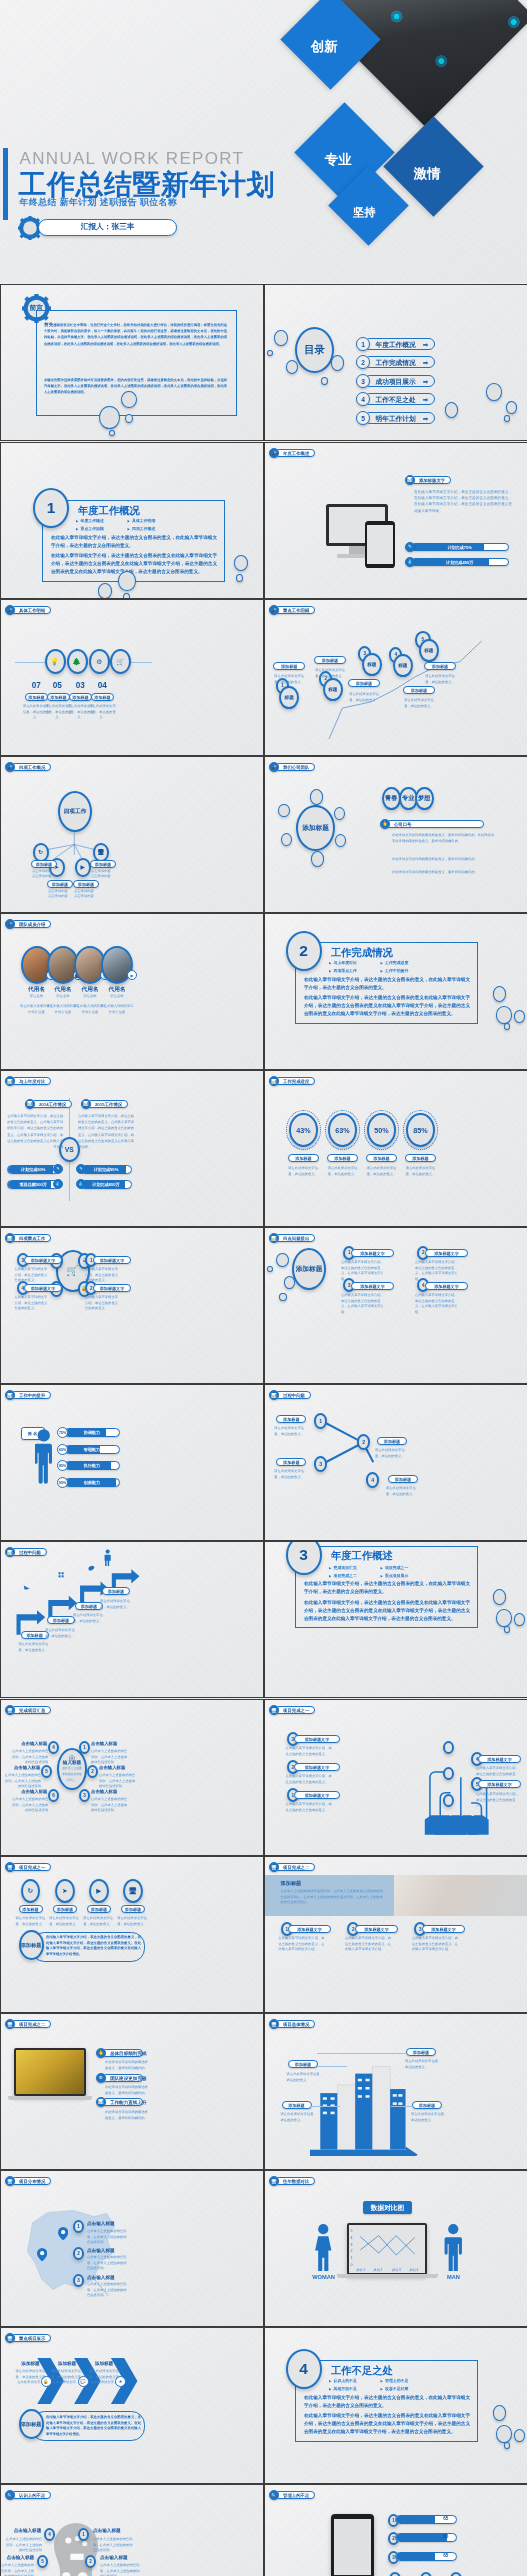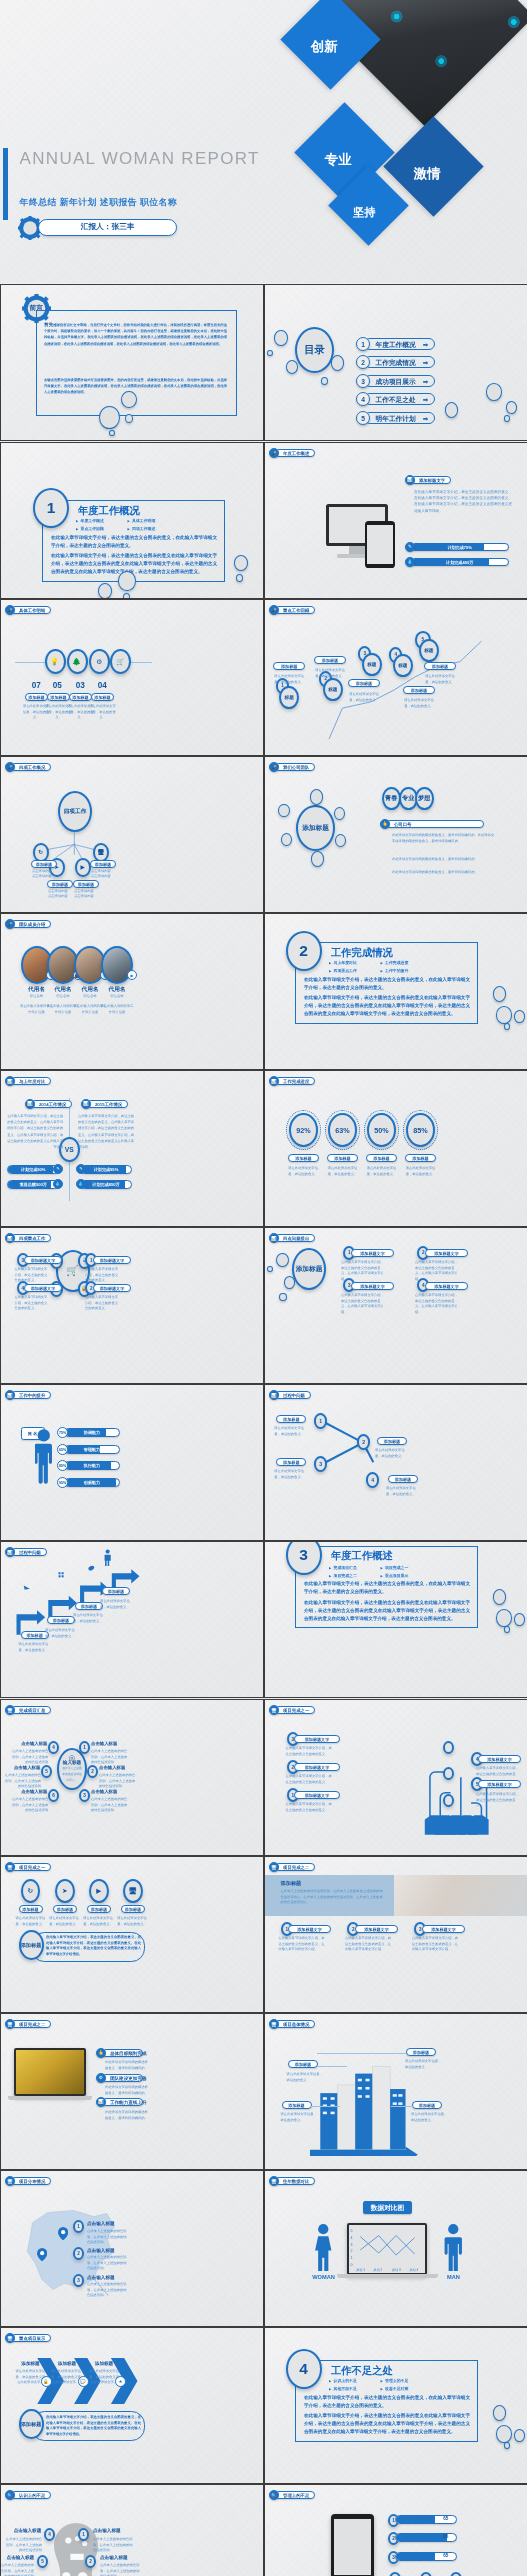--- a/index.html
+++ b/index.html
@@ -122,21 +122,22 @@
     </div>
     <div class="dia" style="left:112px; top:131px; width:71px; height:71px; background:#1a5fa8;">
       <span style="font-size:13.4px; margin:27px 0 0 18.5px;">激情</span>
     </div>
     <div class="dia" style="left:54px; top:177px; width:57px; height:57px; background:#1878d4;">
       <span style="font-size:11.3px; margin:21.6px 0 0 15.5px;">坚持</span>
     </div>
   </div>
 
   <div class="leftbar"></div>
-  <div class="eng">ANNUAL WOMAN REPORT</div>
+  <div class="eng">ANNUAL WORK REPORT</div>
+  <div class="cn">工作总结暨新年计划</div>
   <div class="sub">年终总结  新年计划  述职报告  职位名称</div>
   <div class="pillwrap">
     <div class="gear">
       <svg viewBox="0 0 46 46" width="24" height="24">
         <g fill="#1f73c4">
           <circle cx="23" cy="23" r="21"></circle>
         </g>
         <g fill="#1f73c4">
           <rect x="20" y="0" width="6" height="7"></rect>
             <rect x="20" y="39" width="6" height="7"></rect>
@@ -485,21 +486,21 @@
     <i style="width:87%"></i>
       <b>计划完成850万</b>
   </div>
 </div>
 
 <div class="slide g colR" style="top:1070px;">
   <div class="tag" style="left:4.1px;top:5.2px;">
     <div class="tagico">📊</div>
     <div class="taglbl">工作完成进度</div>
   </div>
-  <div class="ell" style="left:24px;top:42px;width:29px;height:34px;font-size:7.2px;border-width:2.1px;outline:1px dotted #1f73c4;outline-offset:2.1px;">92%</div>
+  <div class="ell" style="left:24px;top:42px;width:29px;height:34px;font-size:7.2px;border-width:2.1px;outline:1px dotted #1f73c4;outline-offset:2.1px;">43%</div>
   <div class="ell" style="left:63px;top:42px;width:29px;height:34px;font-size:7.2px;border-width:2.1px;outline:1px dotted #1f73c4;outline-offset:2.1px;">63%</div>
   <div class="ell" style="left:102px;top:42px;width:29px;height:34px;font-size:7.2px;border-width:2.1px;outline:1px dotted #1f73c4;outline-offset:2.1px;">50%</div>
   <div class="ell" style="left:141px;top:42px;width:29px;height:34px;font-size:7.2px;border-width:2.1px;outline:1px dotted #1f73c4;outline-offset:2.1px;">85%</div>
   <div class="cap" style="left:23px;top:83px;width:31px;">添加标题</div>
   <div class="cap" style="left:62px;top:83px;width:31px;">添加标题</div>
   <div class="cap" style="left:101px;top:83px;width:31px;">添加标题</div>
   <div class="cap" style="left:140px;top:83px;width:31px;">添加标题</div>
   <div class="smtxt" style="left:20.6px;top:95px;width:35px;">请在此处添加文字信息，表达图的含义。</div>
   <div class="smtxt" style="left:60px;top:95px;width:35px;">请在此处添加文字信息，表达图的含义。</div>
   <div class="smtxt" style="left:99px;top:95px;width:35px;">请在此处添加文字信息，表达图的含义。</div>

